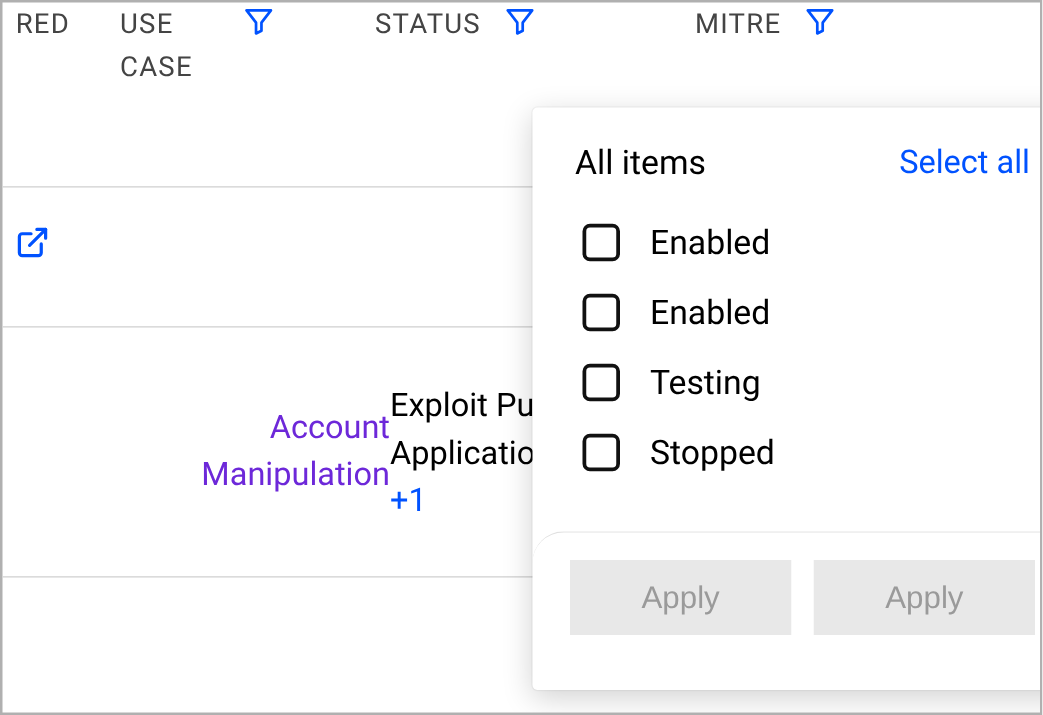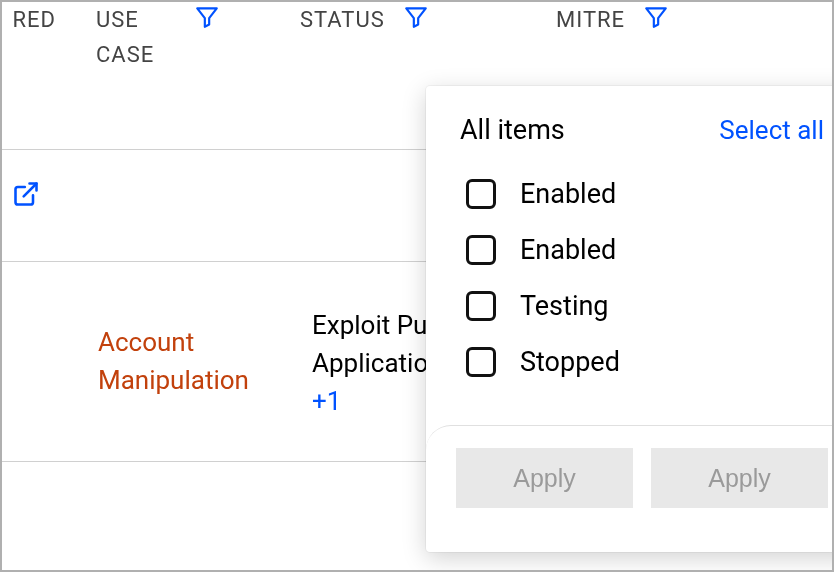--- a/index.html
+++ b/index.html
@@ -64,21 +64,21 @@
   .row3 { height: 200px; }
 
   .cell-red   { flex: 0 0 90px;  display:flex; align-items:flex-start; padding-top: 30px; padding-left: 10px;}
   .cell-use   { flex: 0 0 220px; display:flex; align-items:center; padding-left: 6px; }
   .cell-mitre { flex: 0 0 260px; display:flex; flex-direction:column; justify-content:center; padding-left: 0; }
   .cell-status{ flex: 0 0 250px; display:flex; align-items:center; padding-left: 0;}
 
   .ext-link { width:28px; height:28px; color:#0052ff; }
   .ext-link svg { width:28px; height:28px; display:block; stroke:#0052ff; }
 
-  .use-text   { font-size: 26px; line-height: 1.45; color:#c2410c; }
+  .use-text   { font-size: 26px; line-height: 1.45; color:#6d28d9;text-align:right; }
   .mitre-text { font-size: 26px; line-height: 1.45; color:#000; }
   .mitre-more { font-size: 26px; color:#0052ff; margin-top: 4px; }
 
   
   .popover {
     position: absolute;
     top: 84px;
     left: 424px;
     width: 432px;
     height: 466px;

